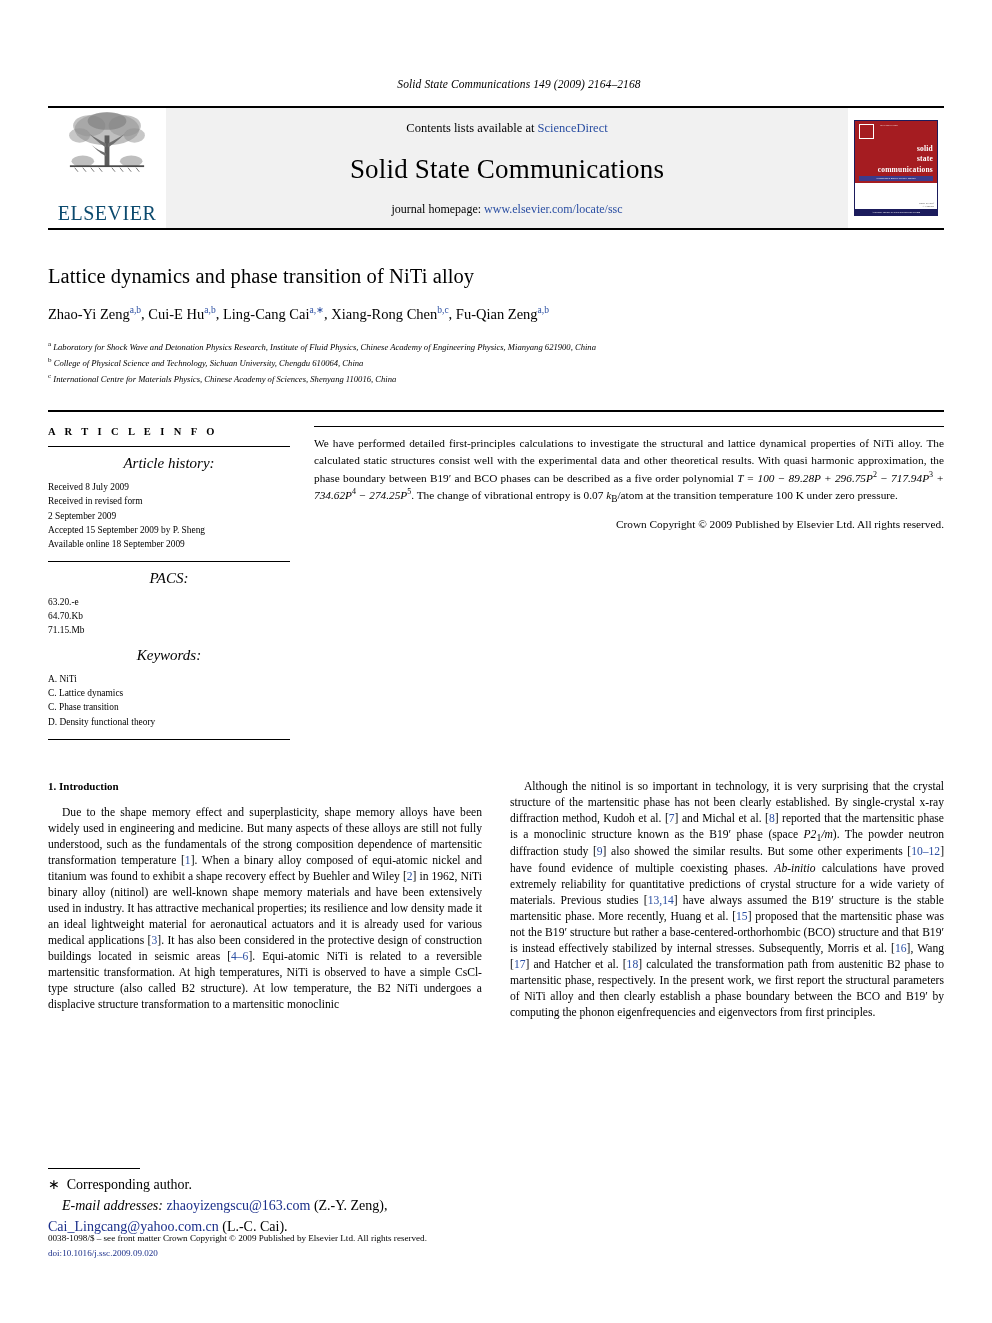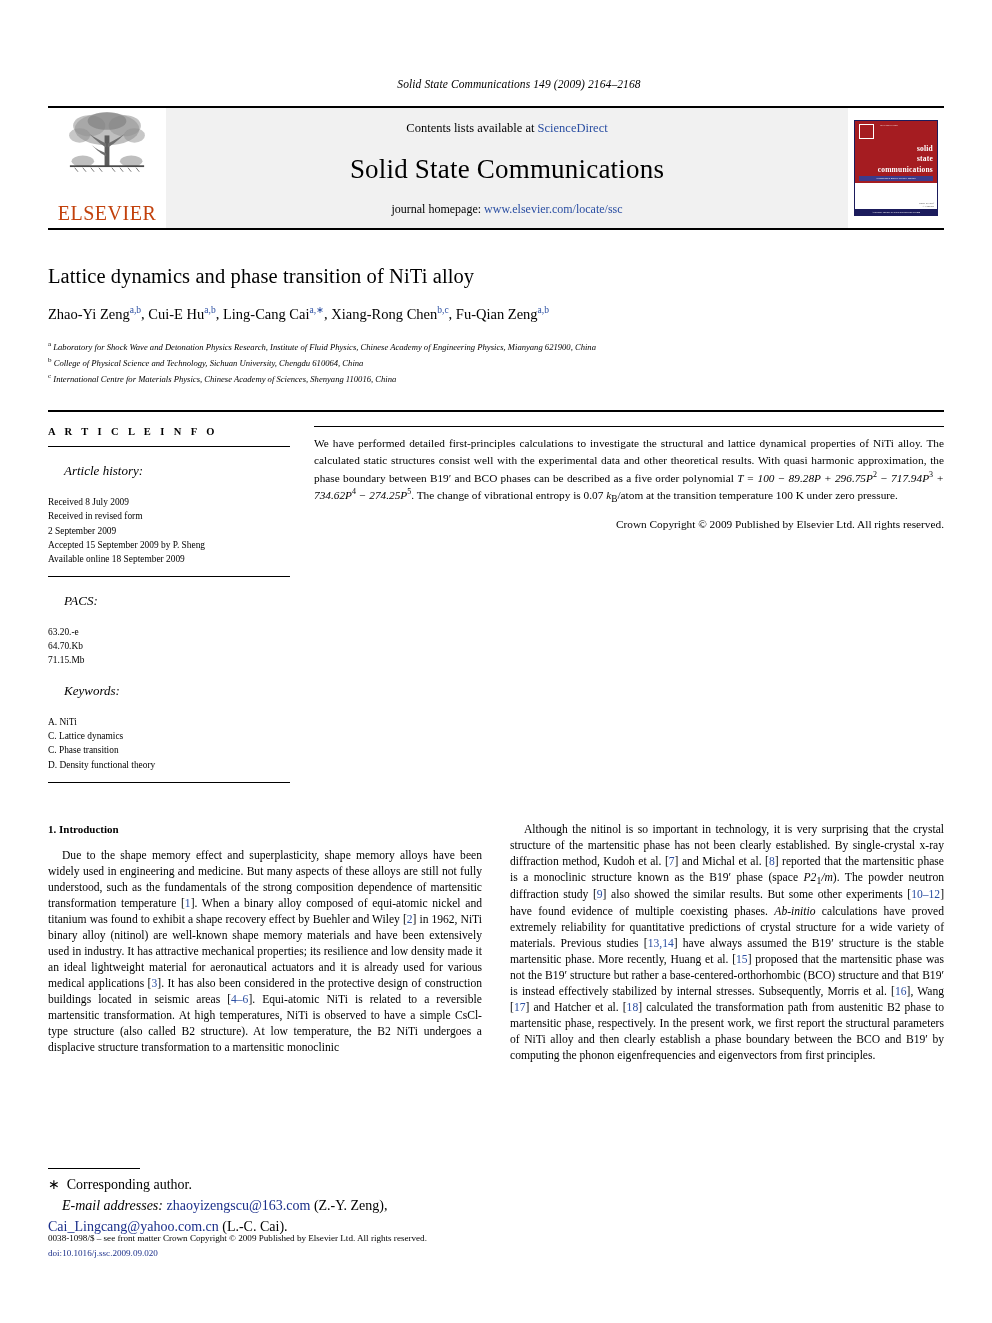--- a/index.html
+++ b/index.html
@@ -38,21 +38,21 @@
     width:118px;
     flex:0 0 118px;
     display:flex; flex-direction:column;
     align-items:center; justify-content:flex-end;
     padding-bottom:2px;
     background:#fff;
   }
   .tree-wrap { width:100px; height:88px; display:block; }
   .elsevier-word {
     font-family:"Liberation Serif", serif;
-    color:#c2410c;
+    color:#0c4a6e;
     font-size:20px;
     letter-spacing:.5px;
     line-height:1;
     padding-bottom:3px;
     margin-top:24px;
   }
   .masthead-center {
     flex:1 1 auto;
     background:#f1f1f1;
     display:flex; flex-direction:column;
@@ -107,21 +107,21 @@
   
   .infoabs { margin:24px 48px 0 48px; border-top:2.2px solid #000; padding-top:14px; display:flex; gap:24px; }
   .col-info { flex:0 0 242px; }
   .col-abs { flex:1 1 auto; }
   .sechead {
     font-size:10.5px; font-weight:bold; letter-spacing:3.4px;
     margin:0 0 9px 0;
   }
   .rule { border-top:1.3px solid #000; margin:0 0 7px 0; }
   .rule-thick { border-top:1.9px solid #000; margin:0 0 8px 0; }
-  .info-label { font-style:italic; font-size:13px; margin:16px; }
+  .info-label { font-style:italic; font-size:15px; margin:8px;text-align:center; }
   .info-line { font-size:9.4px; margin:0; line-height:1.5; }
   .info-group { margin-bottom:10px; }
   .info-sep { border-top:1.3px solid #000; margin:9px 0 8px 0; }
   .abs-body { font-size:11.3px; line-height:1.48; text-align:justify; margin:0; }
   .abs-body sup { font-size:8px; }
   .copyright { font-size:11.3px; text-align:right; margin-top:11px; }
 
   
   .body-cols {
     margin:32px 48px 0 48px;

